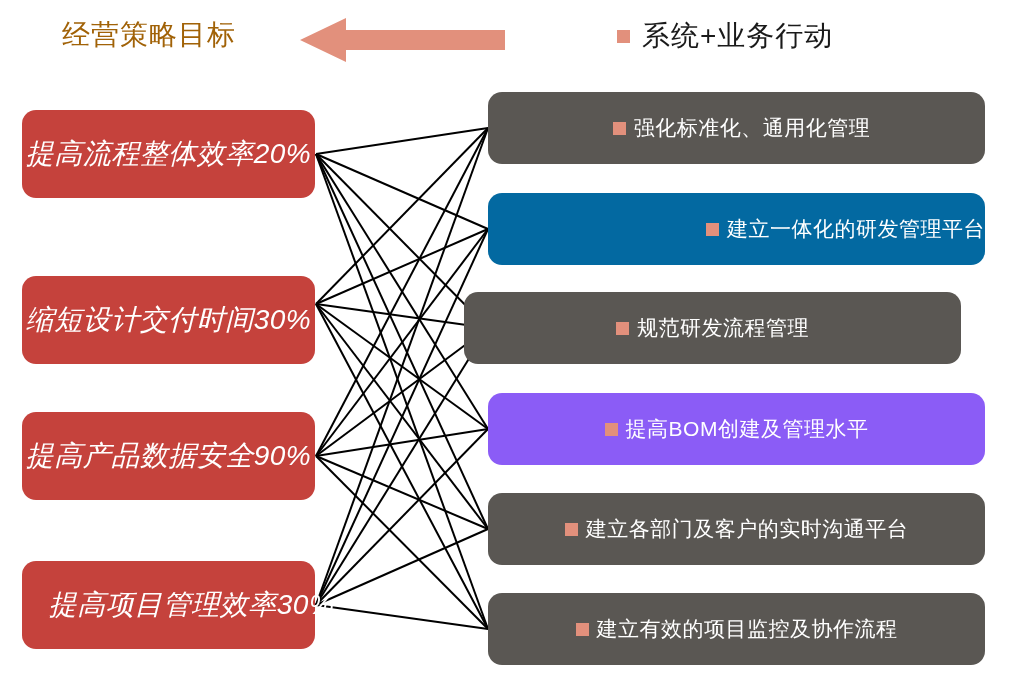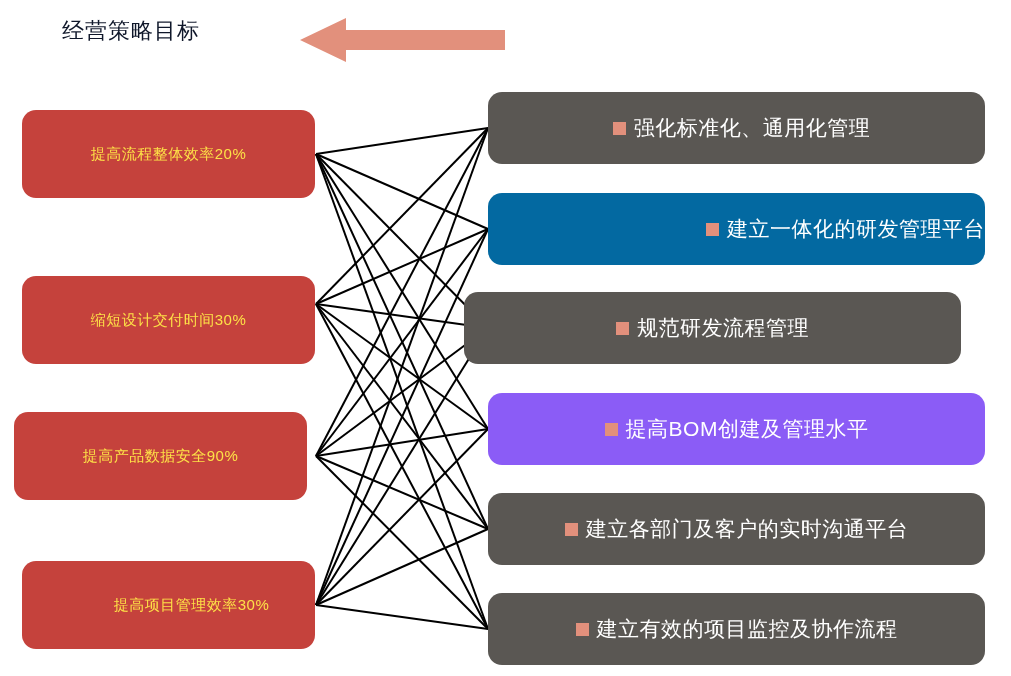--- a/index.html
+++ b/index.html
@@ -17,22 +17,22 @@
     background: #ffffff;
     overflow: hidden;
   }
 
   
   .header-left {
     position: absolute;
     left: 62px;
     top: 16px;
     width: 230px;
-    font-size: 22px;
-    color: #0f172a;
+    font-size: 28px;
+    color: #a16207;
     letter-spacing: 1px;
     white-space: nowrap;
   }
   .arrow-wrap {
     position: absolute;
     left: 300px;
     top: 18px;
     width: 205px;
     height: 44px;
   }
@@ -78,24 +78,25 @@
     width: 293px;
     height: 88px;
     background: #c5423c;
     border-radius: 14px;
     display: flex;
     align-items: center;
     justify-content: center;
     box-sizing: border-box;
   }
   .goal-box .label {
-    color: #fde047;
-    font-size: 15px;
+    color: #ffffff;
+    font-size: 28px;
     letter-spacing: 0.5px;
     white-space: nowrap;
+    font-style: italic;
   }
 
   
   .action-box {
     position: absolute;
     left: 488px;
     width: 497px;
     height: 72px;
     background: #5a5753;
     border-radius: 14px;
@@ -124,20 +125,24 @@
 <div id="page">
 
   <div class="header-left">经营策略目标</div>
 
   <div class="arrow-wrap">
     <svg width="205" height="44" viewBox="0 0 205 44" xmlns="http://www.w3.org/2000/svg">
       <polygon points="0,22 46,0 46,12 205,12 205,32 46,32 46,44" fill="#e2907c"></polygon>
     </svg>
   </div>
 
+  <div class="header-right">
+    <span class="bullet"></span>
+    <span class="htext">系统+业务行动</span>
+  </div>
 
   <svg id="links" xmlns="http://www.w3.org/2000/svg">
       <line x1="316" y1="154" x2="488" y2="128" stroke="#000000" stroke-width="2"></line>
       <line x1="316" y1="154" x2="488" y2="229" stroke="#000000" stroke-width="2"></line>
       <line x1="316" y1="154" x2="488" y2="328" stroke="#000000" stroke-width="2"></line>
       <line x1="316" y1="154" x2="488" y2="429" stroke="#000000" stroke-width="2"></line>
       <line x1="316" y1="154" x2="488" y2="529" stroke="#000000" stroke-width="2"></line>
       <line x1="316" y1="154" x2="488" y2="629" stroke="#000000" stroke-width="2"></line>
       <line x1="316" y1="304" x2="488" y2="128" stroke="#000000" stroke-width="2"></line>
       <line x1="316" y1="304" x2="488" y2="229" stroke="#000000" stroke-width="2"></line>
@@ -159,21 +164,21 @@
       <line x1="316" y1="605" x2="488" y2="629" stroke="#000000" stroke-width="2"></line>
     </svg>
 
   <div id="goal-layer">
       <div class="goal-box" style="left: 22px; top: 110px; background: rgb(197, 66, 60);">
         <span class="label">提高流程整体效率20%</span>
       </div>
       <div class="goal-box" style="left: 22px; top: 276px; background: rgb(197, 66, 60);">
         <span class="label">缩短设计交付时间30%</span>
       </div>
-      <div class="goal-box" style="left: 14px; top: 412px; background: rgb(197, 66, 60);">
+      <div class="goal-box" style="left: 22px; top: 412px; background: rgb(197, 66, 60);">
         <span class="label">提高产品数据安全90%</span>
       </div>
       <div class="goal-box" style="left: 22px; top: 561px; background: rgb(197, 66, 60); padding-left: 46px;">
         <span class="label">提高项目管理效率30%</span>
       </div>
     </div>
   <div id="action-layer">
       <div class="action-box" style="left: 488px; top: 92px; background: rgb(90, 87, 83); padding-left: 10px;">
         <span class="bullet" style="background: rgb(226, 144, 124);"></span>
         <span class="label">强化标准化、通用化管理</span>

